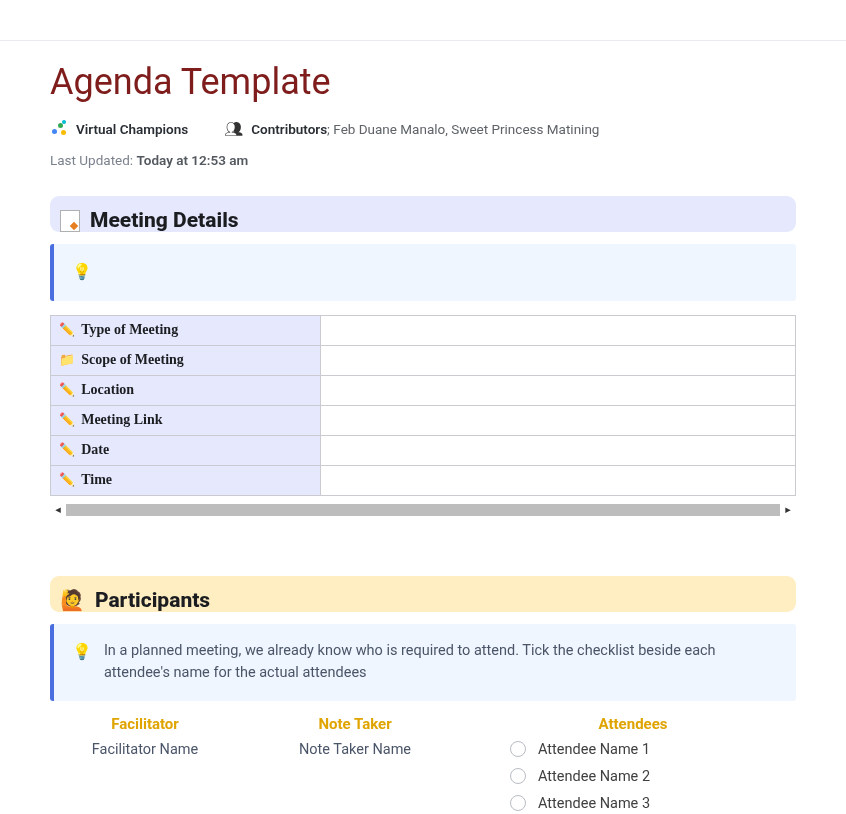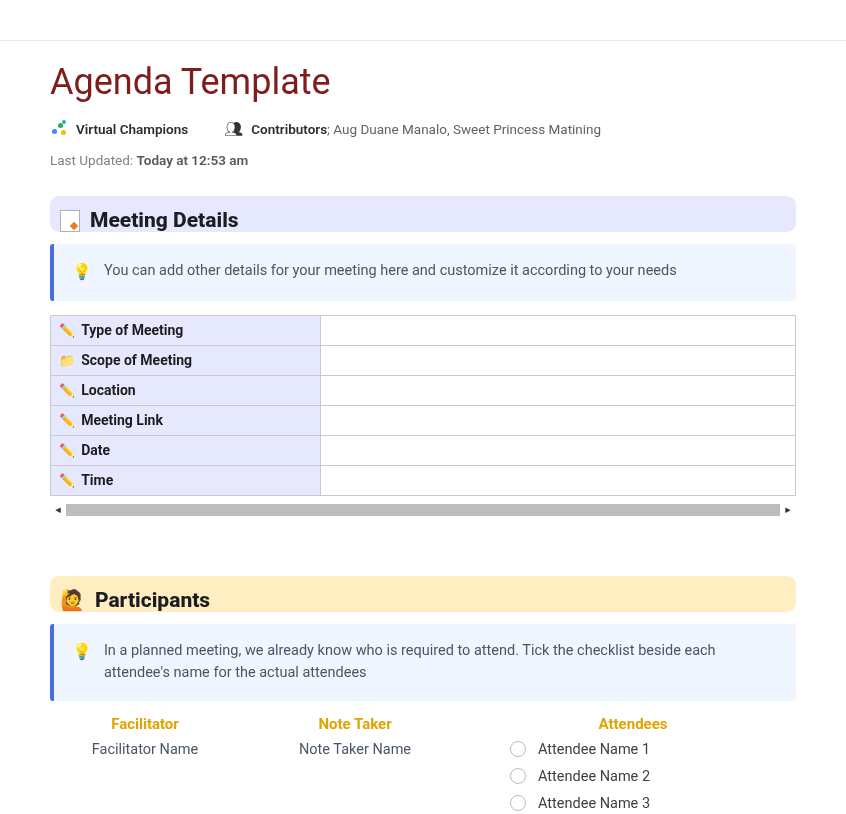--- a/index.html
+++ b/index.html
@@ -72,21 +72,21 @@
       display: flex;
       gap: 12px;
       margin-bottom: 14px;
       font-size: 14.5px;
       color: #4a5568;
       line-height: 1.55;
     }
     .callout .bulb { font-size: 16px; flex-shrink: 0; }
 
     
-    .details-wrap { width: 100%; }
+    .details-wrap { width: 100%; font-family: Liberation Serif, serif; }
     table.details {
       width: 100%;
       border-collapse: collapse;
     }
     table.details td {
       border: 1px solid #c9cbd1;
       height: 30px;
       vertical-align: middle;
       font-size: 14px;
     }
@@ -220,38 +220,37 @@
       <span class="d1"></span>
         <span class="d2"></span>
         <span class="d3"></span>
         <span class="d4"></span>
     </span>
     <span class="label-text">Virtual Champions</span>
   </div>
   <div class="meta-item">
     <span class="people-ico">👥︎</span>
     <span>
-      <span class="label-text">Contributors</span><span class="contrib-names">; </span><span class="contrib-names">Aug Duane Manalo, Sweet Princess Matining</span>
+      <span class="label-text">Contributors</span><span class="contrib-names">; </span><span class="contrib-names">Feb Duane Manalo, Sweet Princess Matining</span>
     </span>
   </div>
 </div>
 
 <div class="last-updated">
   <span>Last Updated:</span>
   <span class="value">Today at 12:53 am</span>
 </div>
 
 <div class="section-header blue">
   <span class="memo-ico"></span>
   <h2>Meeting Details</h2>
 </div>
 
 <div class="callout">
   <span class="bulb">💡</span>
-  <span>You can add other details for your meeting here and customize it according to your needs</span>
 </div>
 
 <div class="details-wrap">
   <table class="details">
     <tbody id="details-body">
         <tr>
           <td class="key"><span class="icon pen-ico">✏️</span><span>Type of Meeting</span></td>
           <td class="val"></td>
         </tr>
         <tr>

